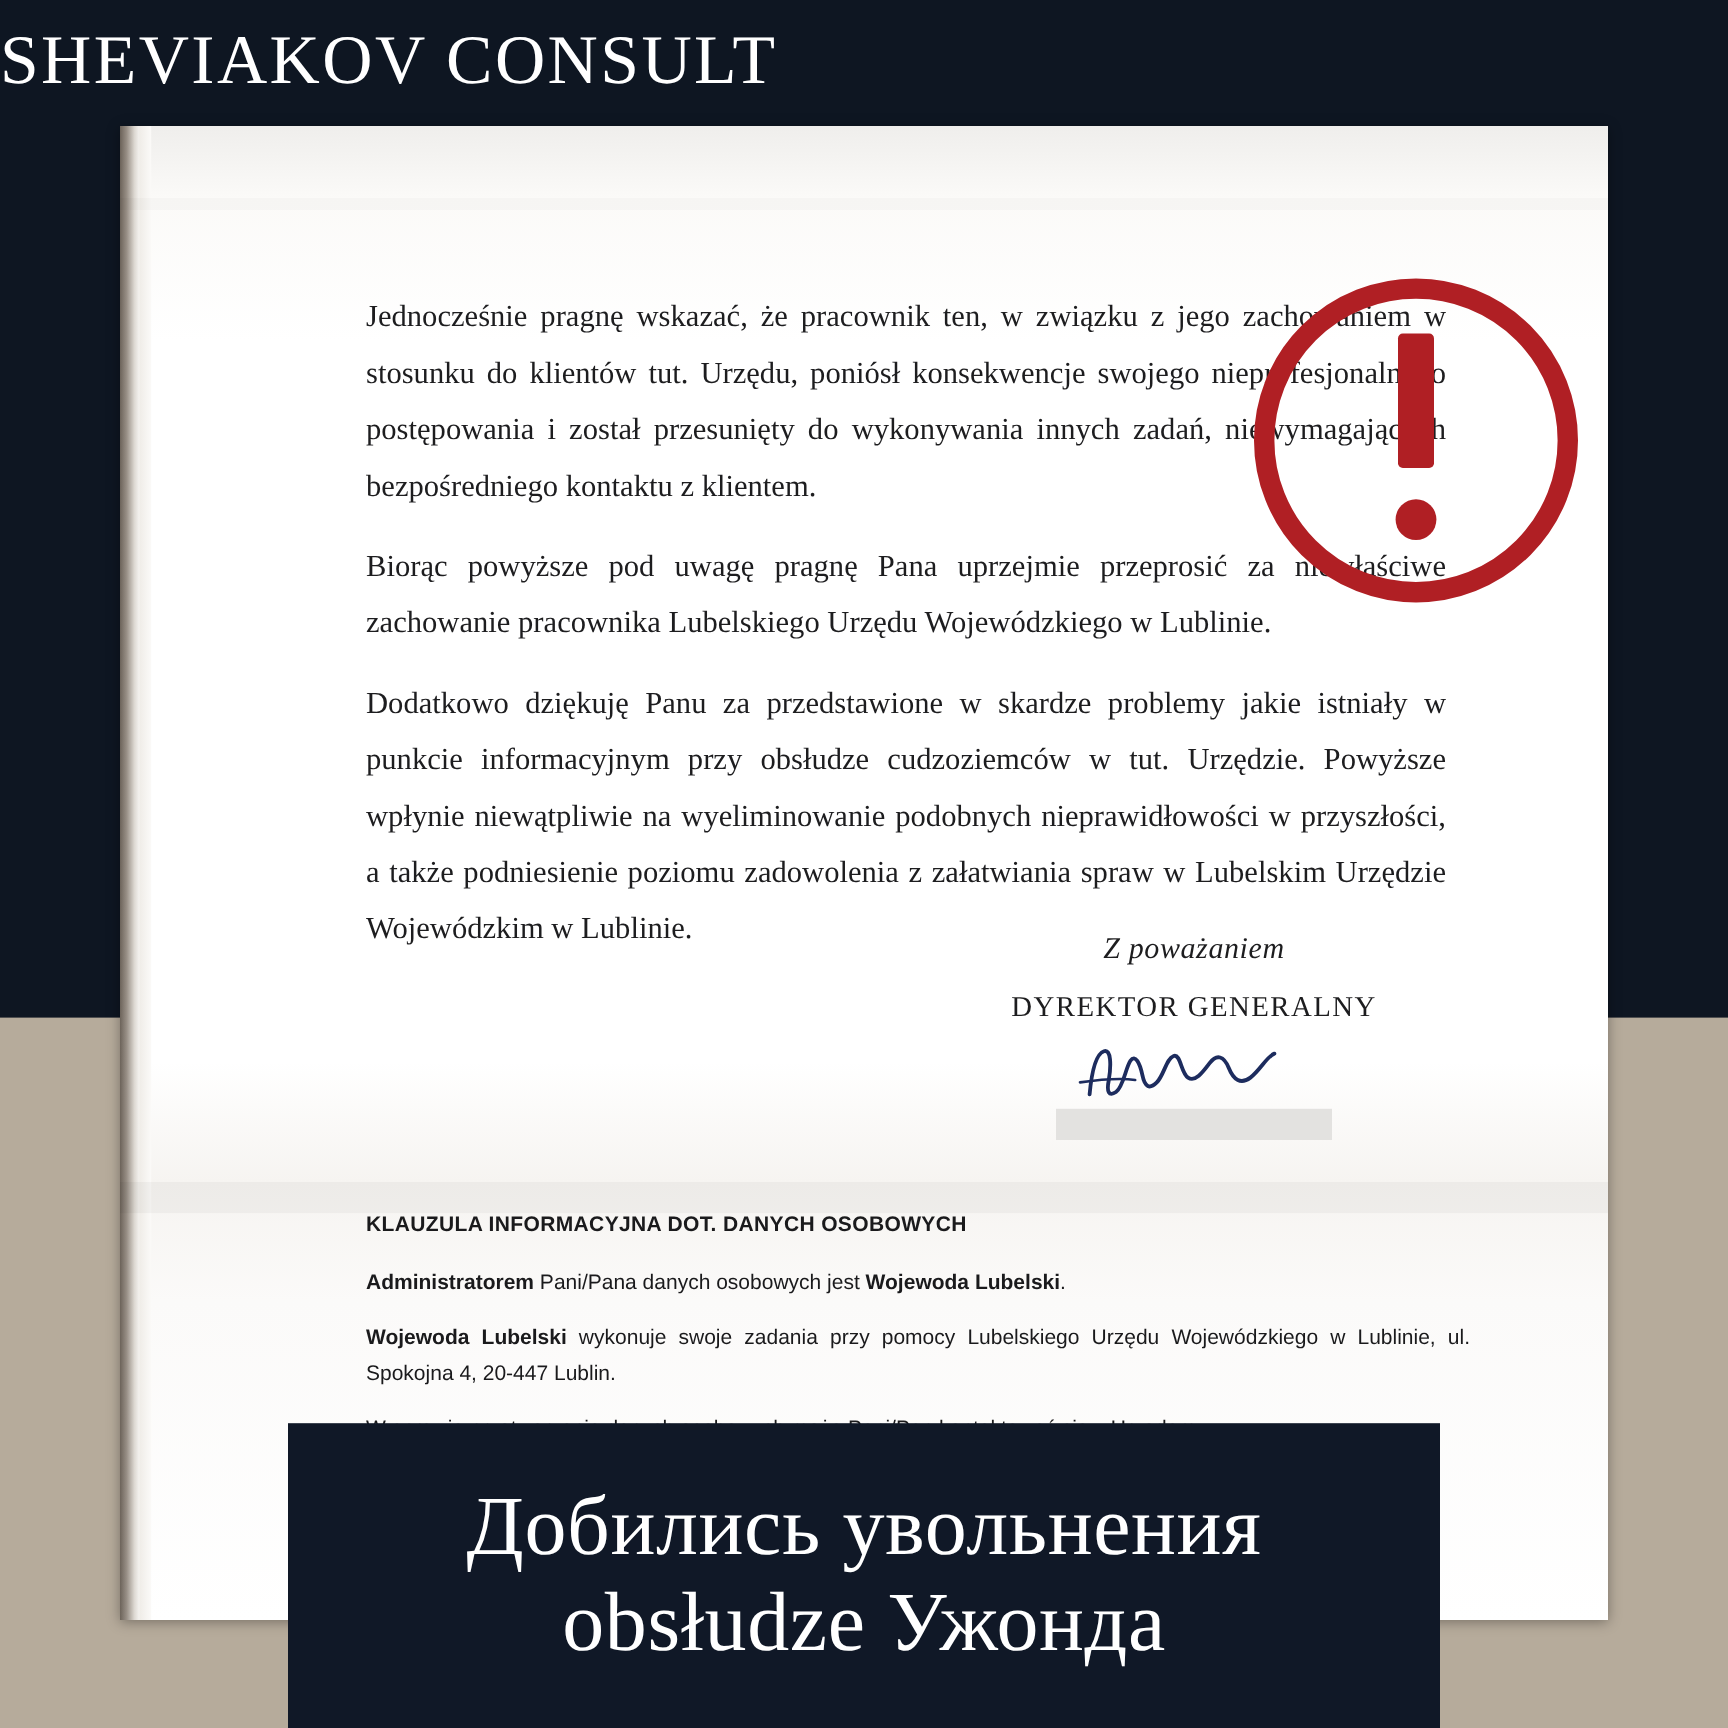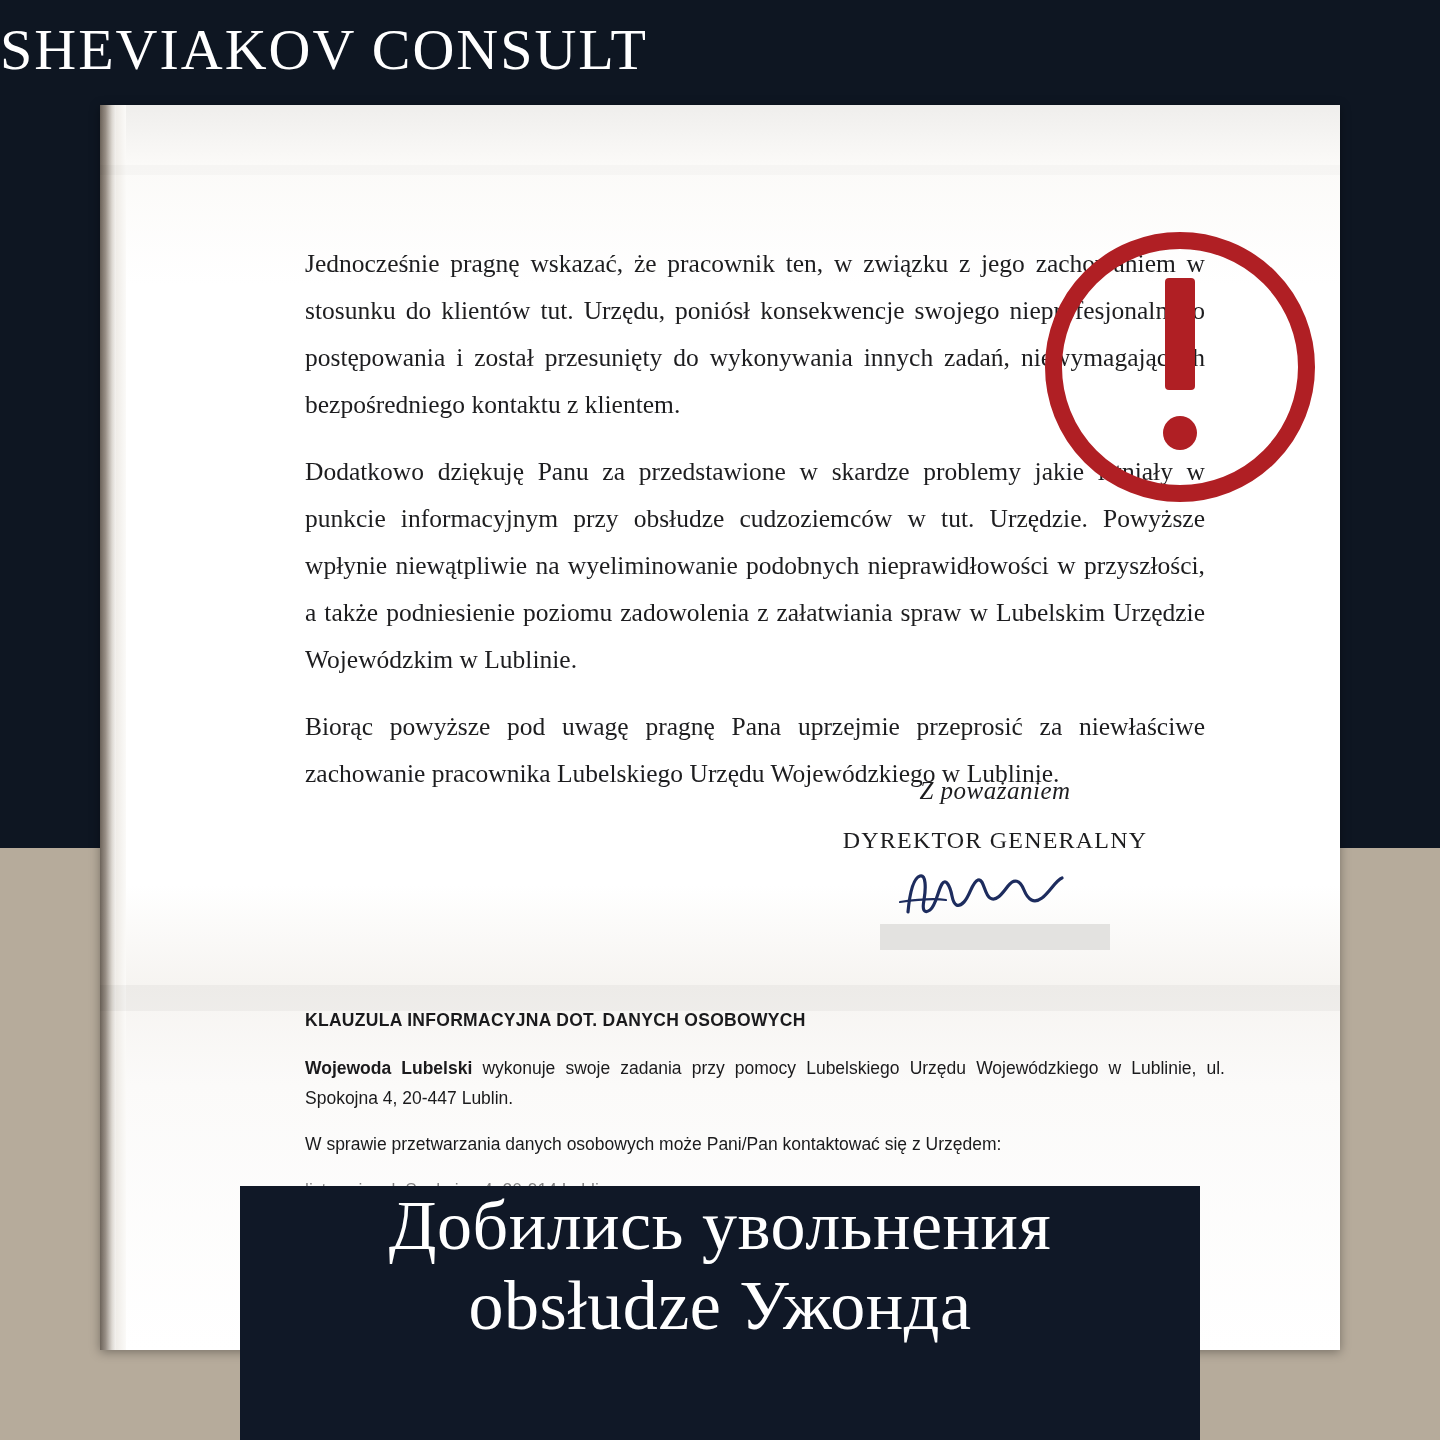--- a/index.html
+++ b/index.html
@@ -210,20 +210,21 @@
   .caption {
     position: absolute;
     left: 240px;
     top: 1186px;
     width: 960px;
     height: 254px;
     background: #101827;
     display: flex;
     flex-direction: column;
     align-items: center;
+    justify-content: center;
   }
   .caption-line {
     color: #ffffff;
     font-family: "Liberation Serif", serif;
     font-size: 70px;
     line-height: 80px;
     text-align: center;
     letter-spacing: 0.5px;
     white-space: nowrap;
   }
@@ -240,39 +241,42 @@
 
   <div class="doc-card">
     <div class="doc-inner"></div>
     <div class="scan-edge"></div>
     <div class="scan-edge2"></div>
     <div class="scan-band band-b"></div>
     <div class="scan-band band-a"></div>
 
     <div class="doc-body">
       <p>Jednocześnie pragnę wskazać, że pracownik ten, w związku z jego zachowaniem w stosunku do klientów tut. Urzędu, poniósł konsekwencje swojego nieprofesjonalnego postępowania i został przesunięty do wykonywania innych zadań, niewymagających bezpośredniego kontaktu z klientem.</p>
+      <p>Biorąc powyższe pod uwagę pragnę Pana uprzejmie przeprosić za niewłaściwe zachowanie pracownika Lubelskiego Urzędu Wojewódzkiego w Lublinie.</p>
       <p>Dodatkowo dziękuję Panu za przedstawione w skardze problemy jakie istniały w punkcie informacyjnym przy obsłudze cudzoziemców w tut. Urzędzie. Powyższe wpłynie niewątpliwie na wyeliminowanie podobnych nieprawidłowości w przyszłości, a także podniesienie poziomu zadowolenia z załatwiania spraw w Lubelskim Urzędzie Wojewódzkim w Lublinie.</p>
-      <p>Biorąc powyższe pod uwagę pragnę Pana uprzejmie przeprosić za niewłaściwe zachowanie pracownika Lubelskiego Urzędu Wojewódzkiego w Lublinie.</p>
     </div>
 
     <div class="sig-block">
       <div class="sig-regards">Z poważaniem</div>
       <div class="sig-title">DYREKTOR GENERALNY</div>
       <div class="sig-scribble">
         <svg width="230" height="62" viewBox="0 0 230 62">
           <path d="M28 52 C30 30, 34 18, 40 16 C46 14, 46 28, 44 40 C42 50, 44 54, 50 50 C56 46, 58 30, 62 24 C66 18, 70 26, 72 36 C74 46, 78 48, 84 42 C90 36, 92 22, 98 20 C104 18, 104 34, 110 38 C116 42, 122 34, 128 26 C134 18, 140 20, 144 30 C148 40, 154 44, 162 38 C170 32, 176 20, 182 18" fill="none" stroke="#1d2c5e" stroke-width="3.2" stroke-linecap="round"></path>
           <path d="M20 42 C34 40, 52 38, 66 40" fill="none" stroke="#1d2c5e" stroke-width="2.2" stroke-linecap="round"></path>
         </svg>
       </div>
       <div class="sig-redact"></div>
     </div>
 
     <div class="clause">
       <div class="clause-title">KLAUZULA INFORMACYJNA DOT. DANYCH OSOBOWYCH</div>
       <p>
+        <b>Administratorem</b><span> Pani/Pana danych osobowych jest </span><b>Wojewoda Lubelski</b><span>.</span>
+      </p>
+      <p>
         <b>Wojewoda Lubelski</b><span> wykonuje swoje zadania przy pomocy Lubelskiego Urzędu Wojewódzkiego w Lublinie, ul. Spokojna 4, 20-447 Lublin.</span>
       </p>
       <p>W sprawie przetwarzania danych osobowych może Pani/Pan kontaktować się z Urzędem:</p>
       <p class="fade">listownie: ul. Spokojna 4, 20-914 Lublin;</p>
     </div>
   </div>
 
   <div class="badge">
     <div class="badge-ring"></div>
     <div class="badge-bar"></div>

